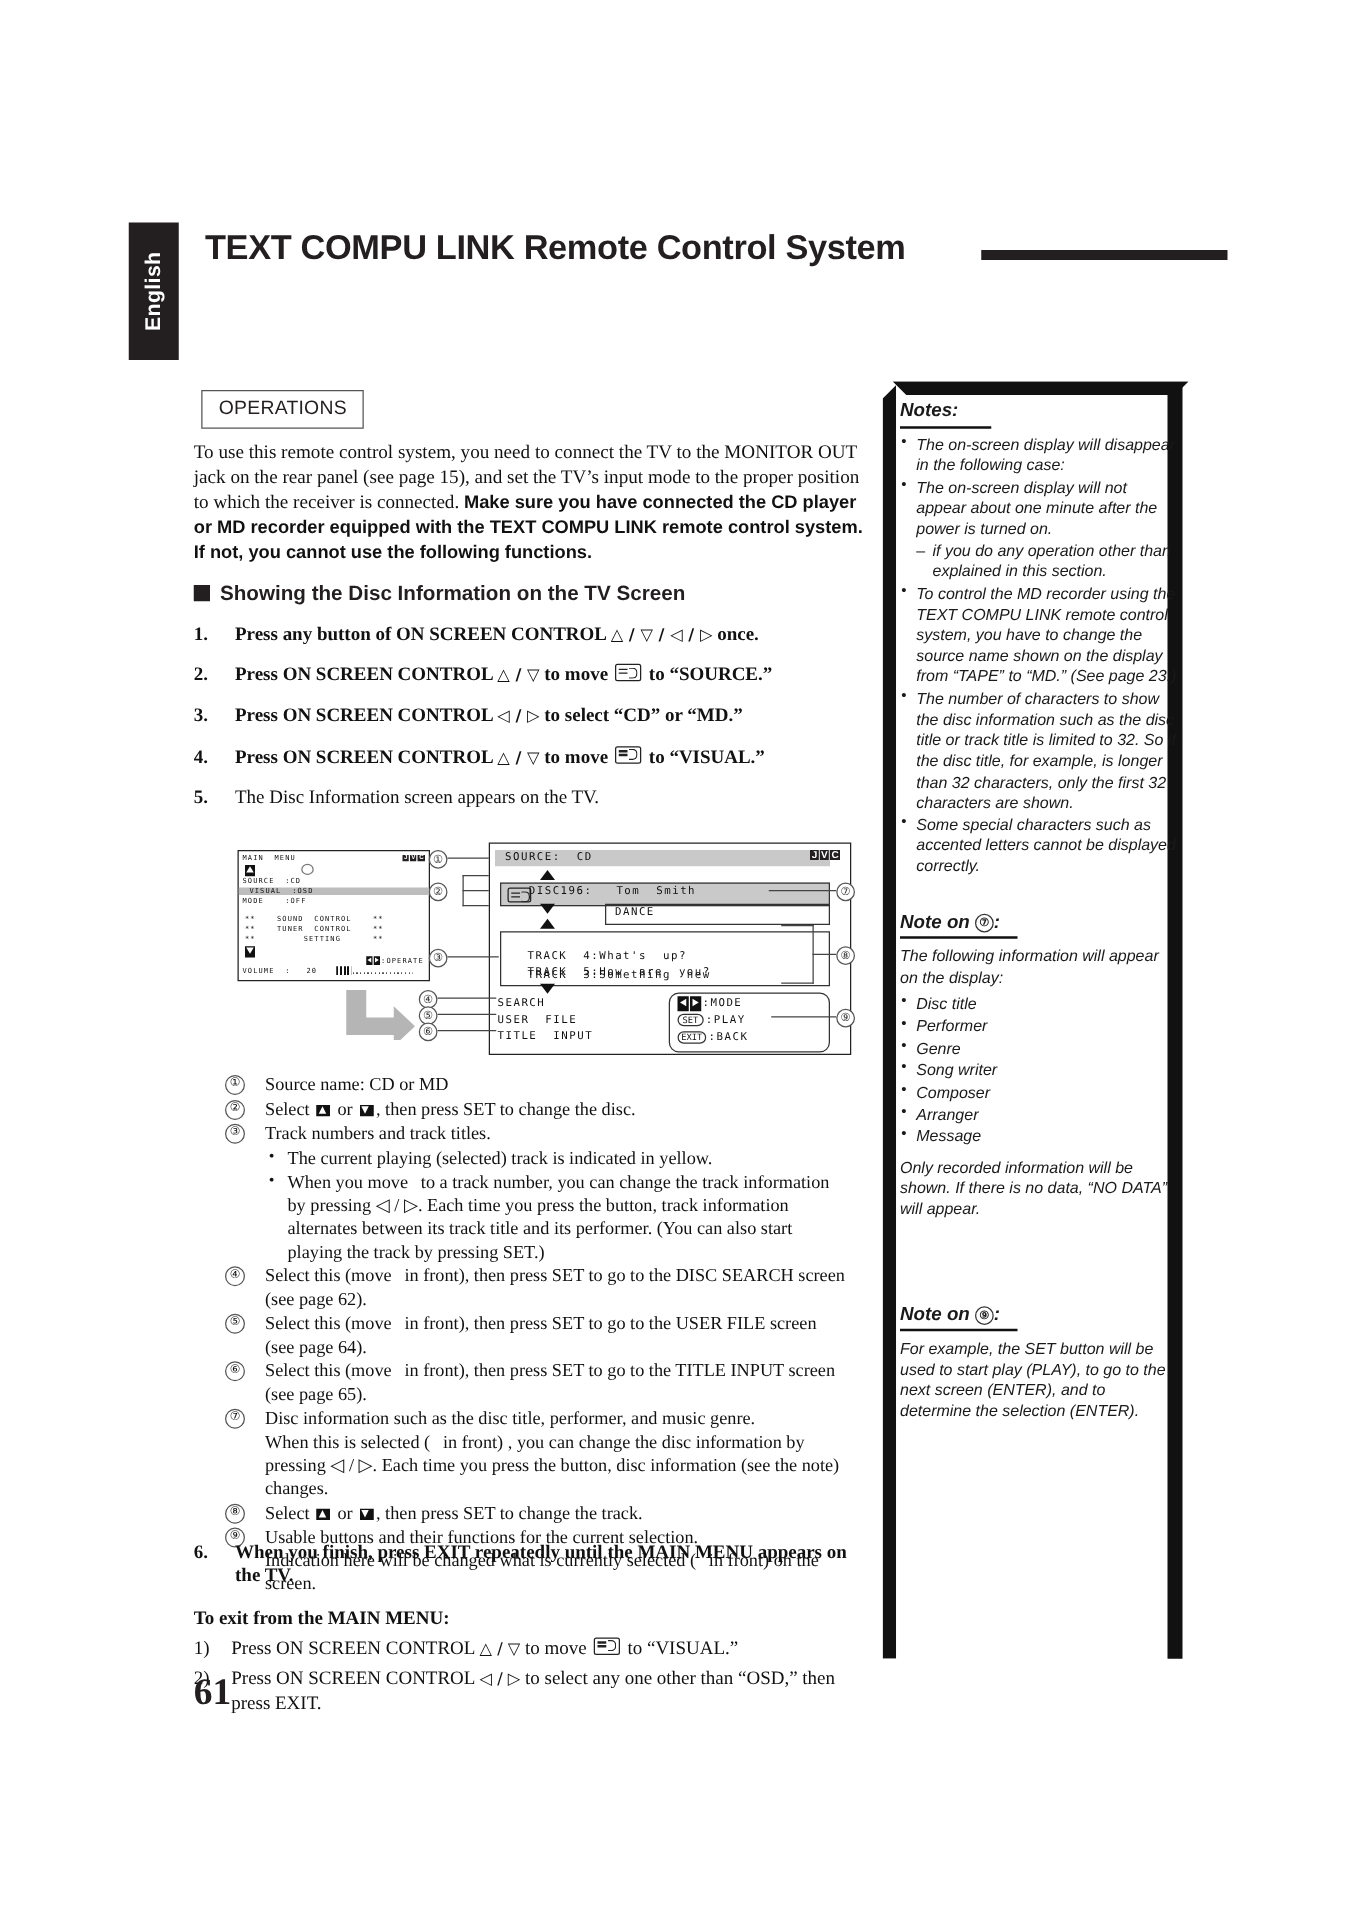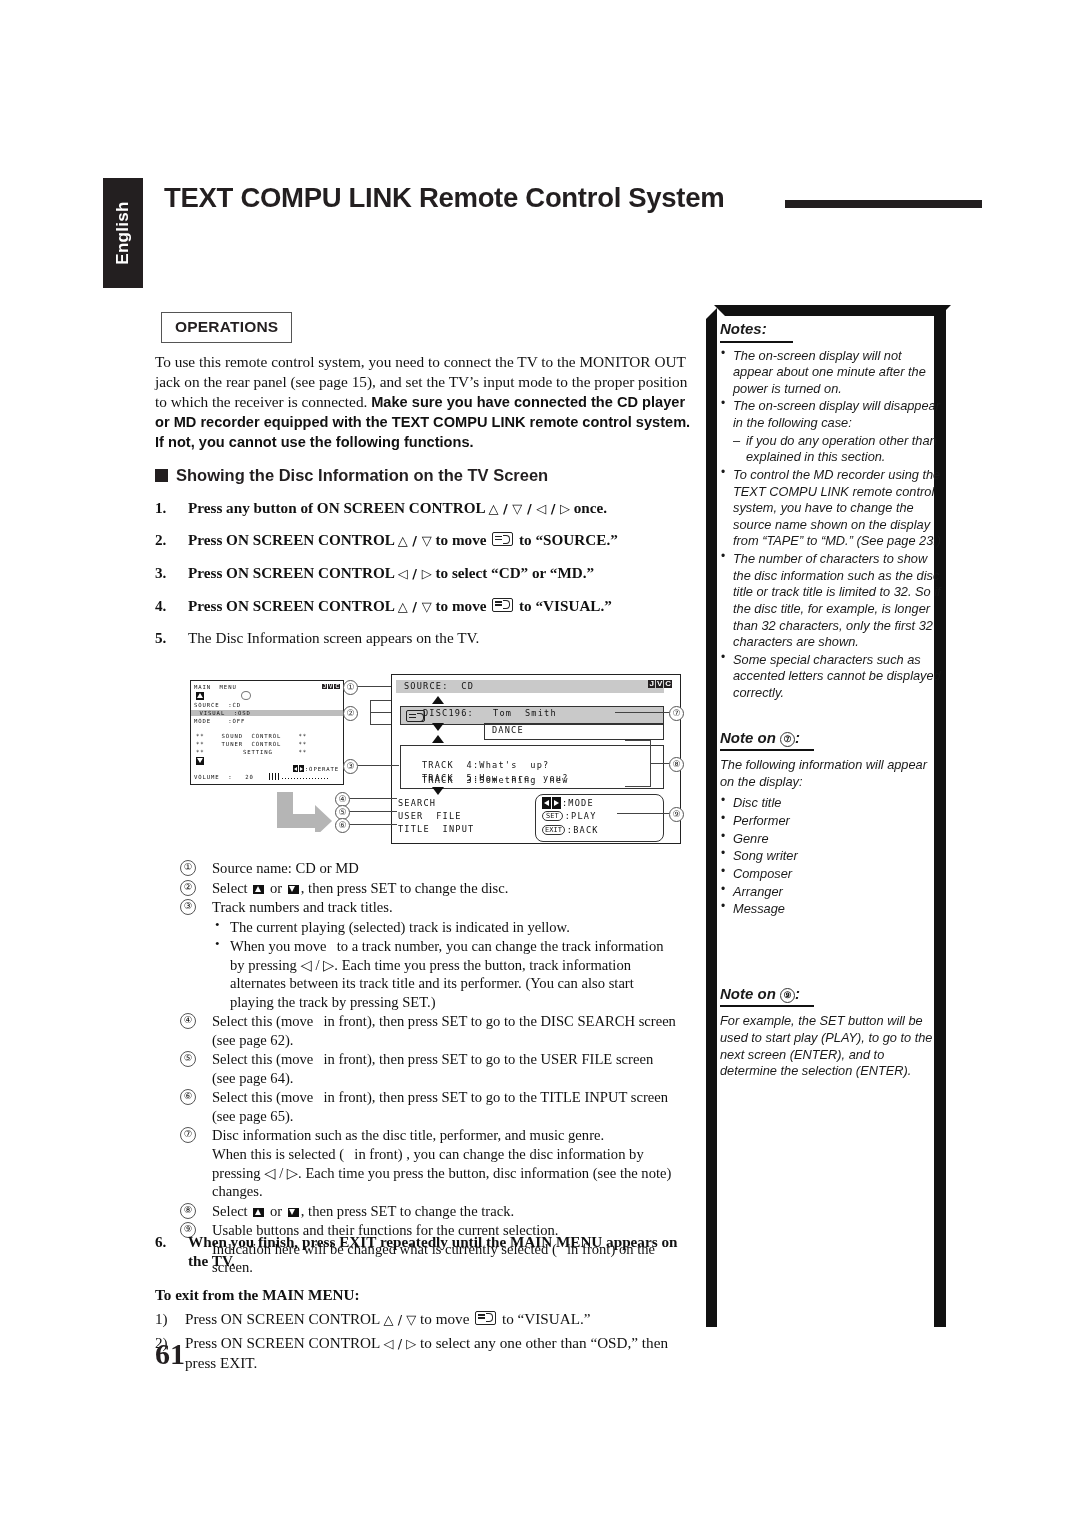--- a/index.html
+++ b/index.html
@@ -17,21 +17,21 @@
   
   .title{position:absolute;left:164px;top:182px;width:830px;
          font-family:"Liberation Sans",sans-serif;font-weight:bold;
          font-size:27.5px;letter-spacing:-0.3px;color:#231f20;white-space:nowrap;}
   .title-rule{position:absolute;left:785px;top:200px;width:197px;height:8px;
               background:#231f20;}
 
   
   .ops-box{position:absolute;left:161px;top:312px;
            border:1.5px solid #555;padding:5px 13px 6px 13px;}
-  .ops-box span{font-family:"Liberation Sans",sans-serif;font-weight:bold;
+  .ops-box span{font-family:"Liberation Sans",sans-serif;font-weight:normal;
                 font-size:15.5px;letter-spacing:.2px;color:#231f20;}
 
   
   .leftcol{position:absolute;left:155px;top:352px;width:545px;}
   .para{font-size:15.3px;line-height:1.30;text-align:left;}
   .para b{font-family:"Liberation Sans",sans-serif;font-weight:bold;font-size:14.6px;}
 
   .sec-head{margin-top:14px;font-family:"Liberation Sans",sans-serif;
             font-weight:bold;font-size:16.5px;color:#231f20;}
   .sec-head .sq{display:inline-block;width:13px;height:13px;background:#231f20;
@@ -383,22 +383,22 @@
 <div class="pageno">61</div>
 
 <div class="side-right"></div>
 <div class="side-wrap">
   <div class="side-top"></div>
   <div class="side-left"></div>
 
   <div class="side-body">
     <div class="side-h">Notes:</div>
 
+    <div class="sb">The on-screen display will disappear in the following case:</div>
     <div class="sb">The on-screen display will not appear about one minute after the power is turned on.</div>
-    <div class="sb">The on-screen display will disappear in the following case:</div>
     <div class="sd">if you do any operation other than explained in this section.</div>
     <div class="sb">To control the MD recorder using the TEXT COMPU LINK remote control system, you have to change the source name shown on the display from “TAPE” to “MD.” (See page 23.)</div>
     <div class="sb">The number of characters to show the disc information such as the disc title or track title is limited to 32. So if the disc title, for example, is longer than 32 characters, only the first 32 characters are shown.</div>
     <div class="sb">Some special characters such as accented letters cannot be displayed correctly.</div>
 
     <div style="height:26px;"></div>
 
     <div class="side-h" style="padding-right:14px;">
       <span>Note on</span>
       <span class="ncirc">⑦</span><span>:</span>
@@ -406,20 +406,21 @@
     <div style="margin-top:2px;">The following information will appear on the display:</div>
     <div style="margin-top:5px;">
       <div class="sb">Disc title</div>
       <div class="sb">Performer</div>
       <div class="sb">Genre</div>
       <div class="sb">Song writer</div>
       <div class="sb">Composer</div>
       <div class="sb">Arranger</div>
       <div class="sb">Message</div>
     </div>
+    <div class="sp">Only recorded information will be shown. If there is no data, “NO DATA” will appear.</div>
 
     <div style="height:30px;"></div>
 
     <div class="side-h" style="padding-right:14px;margin-top:36px;">
       <span>Note on</span>
       <span class="ncirc">⑨</span><span>:</span>
     </div>
     <div style="margin-top:2px;">For example, the SET button will be used to start play (PLAY), to go to the next screen (ENTER), and to determine the selection (ENTER).</div>
   </div>
 </div>

